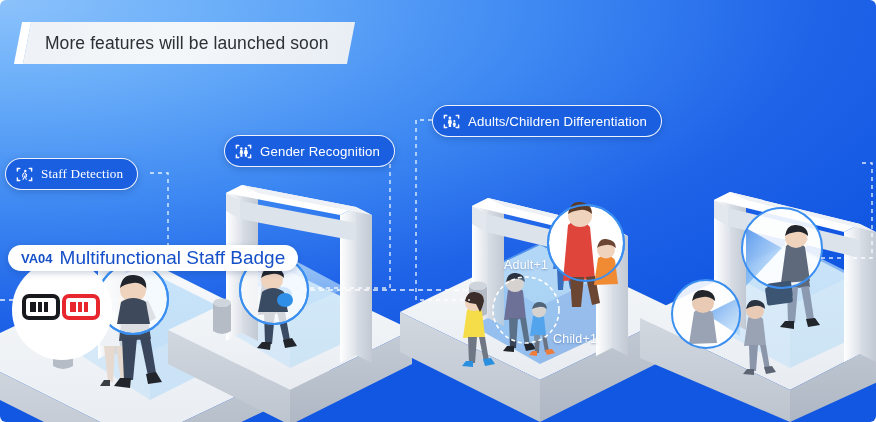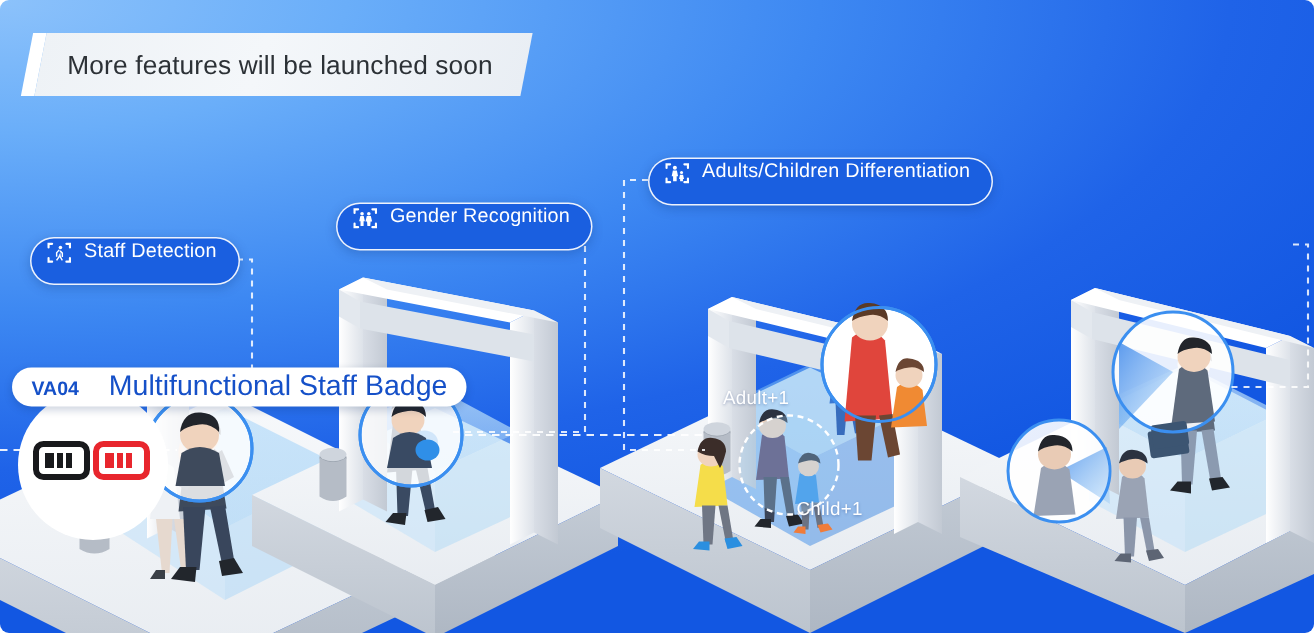--- a/index.html
+++ b/index.html
@@ -24,49 +24,49 @@
     padding:0 22px 0 18px;
     background:linear-gradient(100deg,#eef2f6 0%,#f4f7fa 45%,#e9eef4 100%);
   }
   #bannerText{
     transform:skewX(11deg);
     font-size:17.5px;color:#2c3136;letter-spacing:.1px;white-space:nowrap;
   }
 
   
   .badge{
-    position:absolute;display:flex;align-items:flex-start;gap:7px;
+    position:absolute;display:flex;align-items:center;gap:7px;
     height:30px;padding:0 14px 0 9px;
     background:#1a5fe0;
     border:1.4px solid rgba(255,255,255,.92);
     border-radius:16px;
     box-shadow:0 2px 7px rgba(8,40,110,.25);
     white-space:nowrap;
   }
   .badge .lbl{color:#fff;font-size:13.2px;letter-spacing:.15px;}
   .badge .bicon{width:19px;height:19px;flex:0 0 19px;display:block;}
 
   
   #va04{
     position:absolute;left:8px;top:245px;
-    height:26px;display:flex;align-items:center;gap:20px;
+    height:26px;display:flex;align-items:center;gap:7px;
     padding:0 13px;background:#ffffff;border-radius:14px;
     box-shadow:0 2px 6px rgba(10,40,100,.22);white-space:nowrap;
   }
   #va04 .b{font-weight:bold;font-size:13px;color:#1550c8;}
   #va04 .t{font-size:19px;color:#1550c8;}
   #va04tail{
     position:absolute;left:62px;top:270px;width:0;height:0;
     border-left:8px solid transparent;border-right:8px solid transparent;
     border-top:10px solid #ffffff;
   }
 
   
   .ilabel{position:absolute;color:#ffffff;font-size:12.5px;letter-spacing:.2px;
-          text-shadow:0 1px 2px rgba(10,40,110,.35);white-space:nowrap;}
+          text-shadow:0 1px 2px rgba(10,40,110,.35);white-space:nowrap;margin-left:22px;}
 
   
   svg.conn{position:absolute;left:0;top:0;width:876px;height:422px;overflow:visible;pointer-events:none;}
   .dash{fill:none;stroke:rgba(255,255,255,.85);stroke-width:1.4;stroke-dasharray:4 4;}
   .dashdark{fill:none;stroke:rgba(255,255,255,.9);stroke-width:1.3;stroke-dasharray:5 4;}
 </style>
 </head>
 <body>
 
 <div id="stage">
@@ -338,21 +338,21 @@
     <path class="dashdark" d="M0 300 L118 300"></path>
   </svg>
 
   <div id="banner">
     <div id="bannerBar"></div>
     <div id="bannerBody">
       <span id="bannerText">More features will be launched soon</span>
     </div>
   </div>
 
-  <div class="badge" style="left:20px;top:158px;">
+  <div class="badge" style="left:5px;top:158px;font-family:Liberation Serif, serif;">
     <svg class="bicon" viewBox="0 0 24 24">
       <g fill="none" stroke="#ffffff" stroke-width="1.8" stroke-linecap="round">
         <path d="M3 7.5V4.5h3"></path>
           <path d="M21 7.5V4.5h-3"></path>
         <path d="M3 16.5v3h3"></path>
           <path d="M21 16.5v3h-3"></path>
       </g>
       <g fill="#ffffff">
         <circle cx="13" cy="7.6" r="1.5"></circle>
         <path d="M12.6 9.6 L10.4 12.2 L10.4 15.4 L9.2 15.4 L9.2 11.8 L11.6 9.2 Z"></path>

